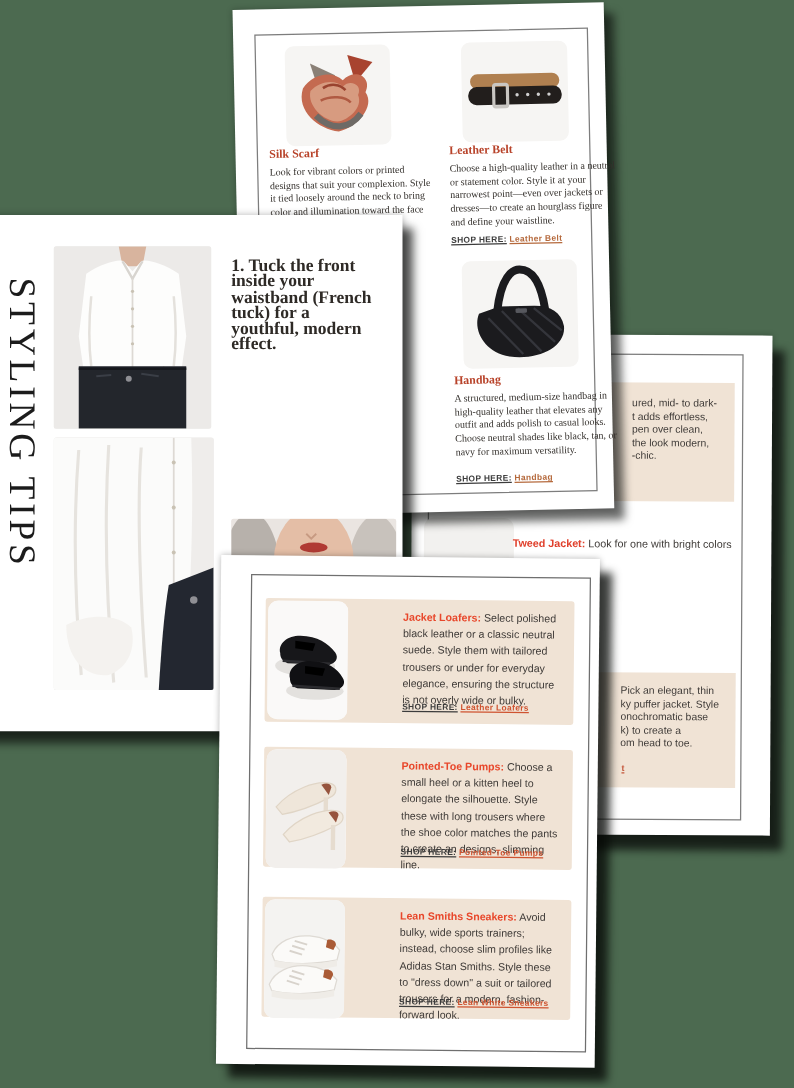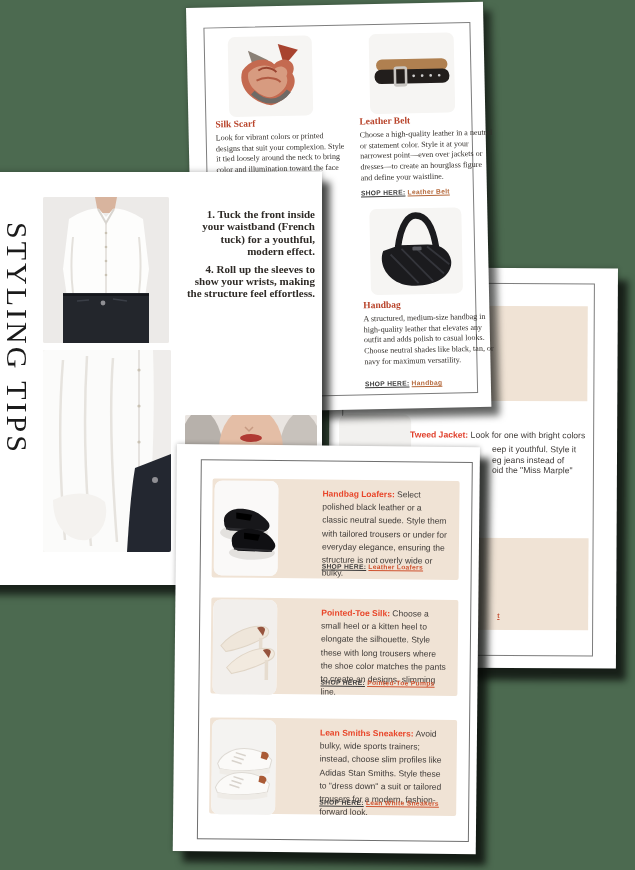--- a/index.html
+++ b/index.html
@@ -31,22 +31,22 @@
   .shop .lbl{color:#3c3c3c;font-weight:bold;text-decoration:underline;}
   .shop .lnk{text-decoration:underline;font-weight:bold;}
   .shop-serif .lnk{color:#b5693c;}
   .shop-sans .lnk{color:#cf5330;}
   
   .vtitle{position:absolute;left:20px;top:50px;height:250px;
           writing-mode:vertical-rl;font-family:"Liberation Serif",serif;
           font-size:30px;letter-spacing:3px;color:#1b1b1b;}
   .photo{position:absolute;border-radius:2px;overflow:hidden;background:#eceae8;}
   .tips{position:absolute;left:205px;top:36px;width:130px;}
-  .tips p{margin:0 0 5px 0;font-family:"Liberation Serif",serif;font-weight:bold;
-          font-size:11px;line-height:12.4px;color:#2e2a26;text-align:right;}
+  .tips p{margin:0 15px 5px 0;font-family:"Liberation Serif",serif;font-weight:bold;
+          font-size:14px;line-height:12.4px;color:#2e2a26;}
   
   .page-c .inner-border{left:13px;top:15px;right:23px;bottom:12px;}
   .beige{position:absolute;background:#F0E3D5;}
   .frag{position:absolute;margin:0;font-size:8.3px;line-height:10.5px;
         color:#3f3b38;white-space:nowrap;}
   .frag p{margin:0;}
   .red-head{color:#E0402C;font-weight:bold;}
   .tweedline{position:absolute;font-size:8.6px;color:#3f3b38;white-space:nowrap;}
   .linkfrag{position:absolute;font-size:7px;color:#c4563a;
             text-decoration:underline;font-weight:bold;}
@@ -63,33 +63,42 @@
 </style>
 </head>
 <body>
 
 <div class="stage">
 
   <div class="page page-c">
     <div class="inner-border"></div>
 
     <div class="beige" style="left:50px;top:38px;width:208px;height:95px;"></div>
+    <div class="frag" style="left:176px;top:49px;">
+      <p>ured, mid- to dark-</p>
+      <p>t adds effortless,</p>
+      <p>pen over clean,</p>
+      <p>the look modern,</p>
+      <p>-chic.</p>
+    </div>
 
     <div class="photo" style="left:10px;top:147px;width:72px;height:110px;border-radius:8px;background:#f2f1ef;"></div>
 
     <div class="tweedline" style="left:81px;top:162px;text-align:right;">
       <span class="red-head">Tweed Jacket:</span><span> Look for one with bright colors</span>
     </div>
-    <div class="frag" style="left:163px;top:176px;font-size:8.6px;">
-      <p>eep it youthful. Style it</p>
-      <p>eg jeans instead of</p>
-      <p>oid the "Miss Marple"</p>
-    </div>
 
     <div class="beige" style="left:50px;top:270px;width:210px;height:92px;"></div>
+    <div class="frag" style="left:168px;top:279px;">
+      <p>Pick an elegant, thin</p>
+      <p>ky puffer jacket. Style</p>
+      <p>onochromatic base</p>
+      <p>k) to create a</p>
+      <p>om head to toe.</p>
+    </div>
     <span class="linkfrag" style="left:169px;top:344px;">t</span>
   </div>
 
   <div class="page page-a">
     <div class="inner-border"></div>
 
     <div class="imgbox" style="left:41px;top:30px;width:84px;height:80px;">
       <svg width="84" height="80" viewBox="0 0 84 80">
         <path d="M20 14 L40 24 L28 40 Z" fill="#8a8076"></path>
         <path d="M50 8 L70 14 L56 30 Z" fill="#a8432f"></path>
@@ -172,21 +181,20 @@
           <circle cx="96" cy="56" r="1.6" fill="#c9c2b4"></circle>
           <circle cx="96" cy="92" r="1.6" fill="#c9c2b4"></circle>
         <path d="M92 118 L128 104 L128 202 L84 202 C86 170 88 142 92 118 Z" fill="#232730"></path>
         <circle cx="112" cy="130" r="3" fill="#8f8f94"></circle>
         <path d="M10 150 C30 140 52 142 62 152 C66 168 60 184 44 190 C26 192 10 178 10 150 Z" fill="#f4f2ef"></path>
       </svg>
     </div>
 
     <div class="tips">
       <p>1. Tuck the front inside your waistband (French tuck) for a youthful, modern effect.</p>
-      <p>4. Roll up the sleeves to show your wrists, making the structure feel effortless.</p>
     </div>
 
     <div class="photo" style="left:205px;top:243px;width:132px;height:130px;background:#eae5e1;">
       <svg width="132" height="130" viewBox="0 0 132 130">
         <rect width="132" height="130" fill="#eae5e1"></rect>
         <ellipse cx="16" cy="50" rx="24" ry="55" fill="#b7b1ab"></ellipse>
         <ellipse cx="116" cy="52" rx="24" ry="55" fill="#c8c2bc"></ellipse>
         <ellipse cx="66" cy="34" rx="32" ry="42" fill="#e4bea6"></ellipse>
         <path d="M60 12 L64 16 L68 12" stroke="#c79a82" stroke-width="1.5" fill="none"></path>
         <ellipse cx="66" cy="23" rx="11" ry="4" fill="#b03a33"></ellipse>
@@ -206,42 +214,42 @@
           <path d="M10 42 C8 34 16 28 26 28 C40 28 48 34 54 41 C57 45 55 50 48 51 L16 50 C11 48 10 45 10 42 Z" fill="#17171a"></path>
           <path d="M22 32 L38 34 L36 40 L22 38 Z" fill="#000"></path>
           <path d="M12 48 L50 50" stroke="#2e2e32" stroke-width="2"></path>
           <ellipse cx="38" cy="72" rx="23" ry="7" fill="#e3e1de"></ellipse>
           <path d="M18 62 C16 54 24 48 34 48 C48 48 56 54 60 61 C63 65 61 70 54 71 L24 70 C19 68 18 65 18 62 Z" fill="#101013"></path>
           <path d="M30 52 L46 54 L44 60 L30 58 Z" fill="#000"></path>
           <path d="M20 68 L58 70" stroke="#2b2b2f" stroke-width="2"></path>
         </svg>
       </div>
       <p class="d-text">
-        <span class="hd">Handbag Loafers:</span><span> Select polished black leather or a classic neutral suede. Style them with tailored trousers or under for everyday elegance, ensuring the structure is not overly wide or bulky.</span>
+        <span class="hd">Jacket Loafers:</span><span> Select polished black leather or a classic neutral suede. Style them with tailored trousers or under for everyday elegance, ensuring the structure is not overly wide or bulky.</span>
       </p>
       <div class="shop shop-sans d-shop">
         <span class="lbl">SHOP HERE:</span>
         <span class="lnk">Leather Loafers</span>
       </div>
     </div>
 
     <div class="d-row" style="top:153px;height:96px;">
       <div class="d-photo">
         <svg width="64" height="95" viewBox="0 0 64 95">
           <rect width="64" height="95" fill="#f2efec"></rect>
           <path d="M8 46 C20 32 40 24 52 27 C57 29 57 35 51 38 C38 45 24 50 13 52 Z" fill="#efe6da" stroke="#e0d5c6" stroke-width="1"></path>
           <path d="M44 28 C48 26 52 27 52 30 L50 36" fill="#96543e"></path>
           <rect x="46" y="38" width="3.5" height="20" fill="#e6dccf"></rect>
           <path d="M14 68 C26 54 46 46 58 49 C63 51 63 57 57 60 C44 67 30 72 19 74 Z" fill="#f2eadf" stroke="#e0d5c6" stroke-width="1"></path>
           <path d="M50 50 C54 48 58 49 58 52 L56 58" fill="#96543e"></path>
           <rect x="52" y="60" width="3.5" height="20" fill="#e6dccf"></rect>
         </svg>
       </div>
       <p class="d-text">
-        <span class="hd">Pointed-Toe Silk:</span><span> Choose a small heel or a kitten heel to elongate the silhouette. Style these with long trousers where the shoe color matches the pants to create an designs, slimming line.</span>
+        <span class="hd">Pointed-Toe Pumps:</span><span> Choose a small heel or a kitten heel to elongate the silhouette. Style these with long trousers where the shoe color matches the pants to create an designs, slimming line.</span>
       </p>
       <div class="shop shop-sans d-shop">
         <span class="lbl">SHOP HERE:</span>
         <span class="lnk">Pointed-Toe Pumps</span>
       </div>
     </div>
 
     <div class="d-row" style="top:273px;height:96px;">
       <div class="d-photo">
         <svg width="64" height="95" viewBox="0 0 64 95">

